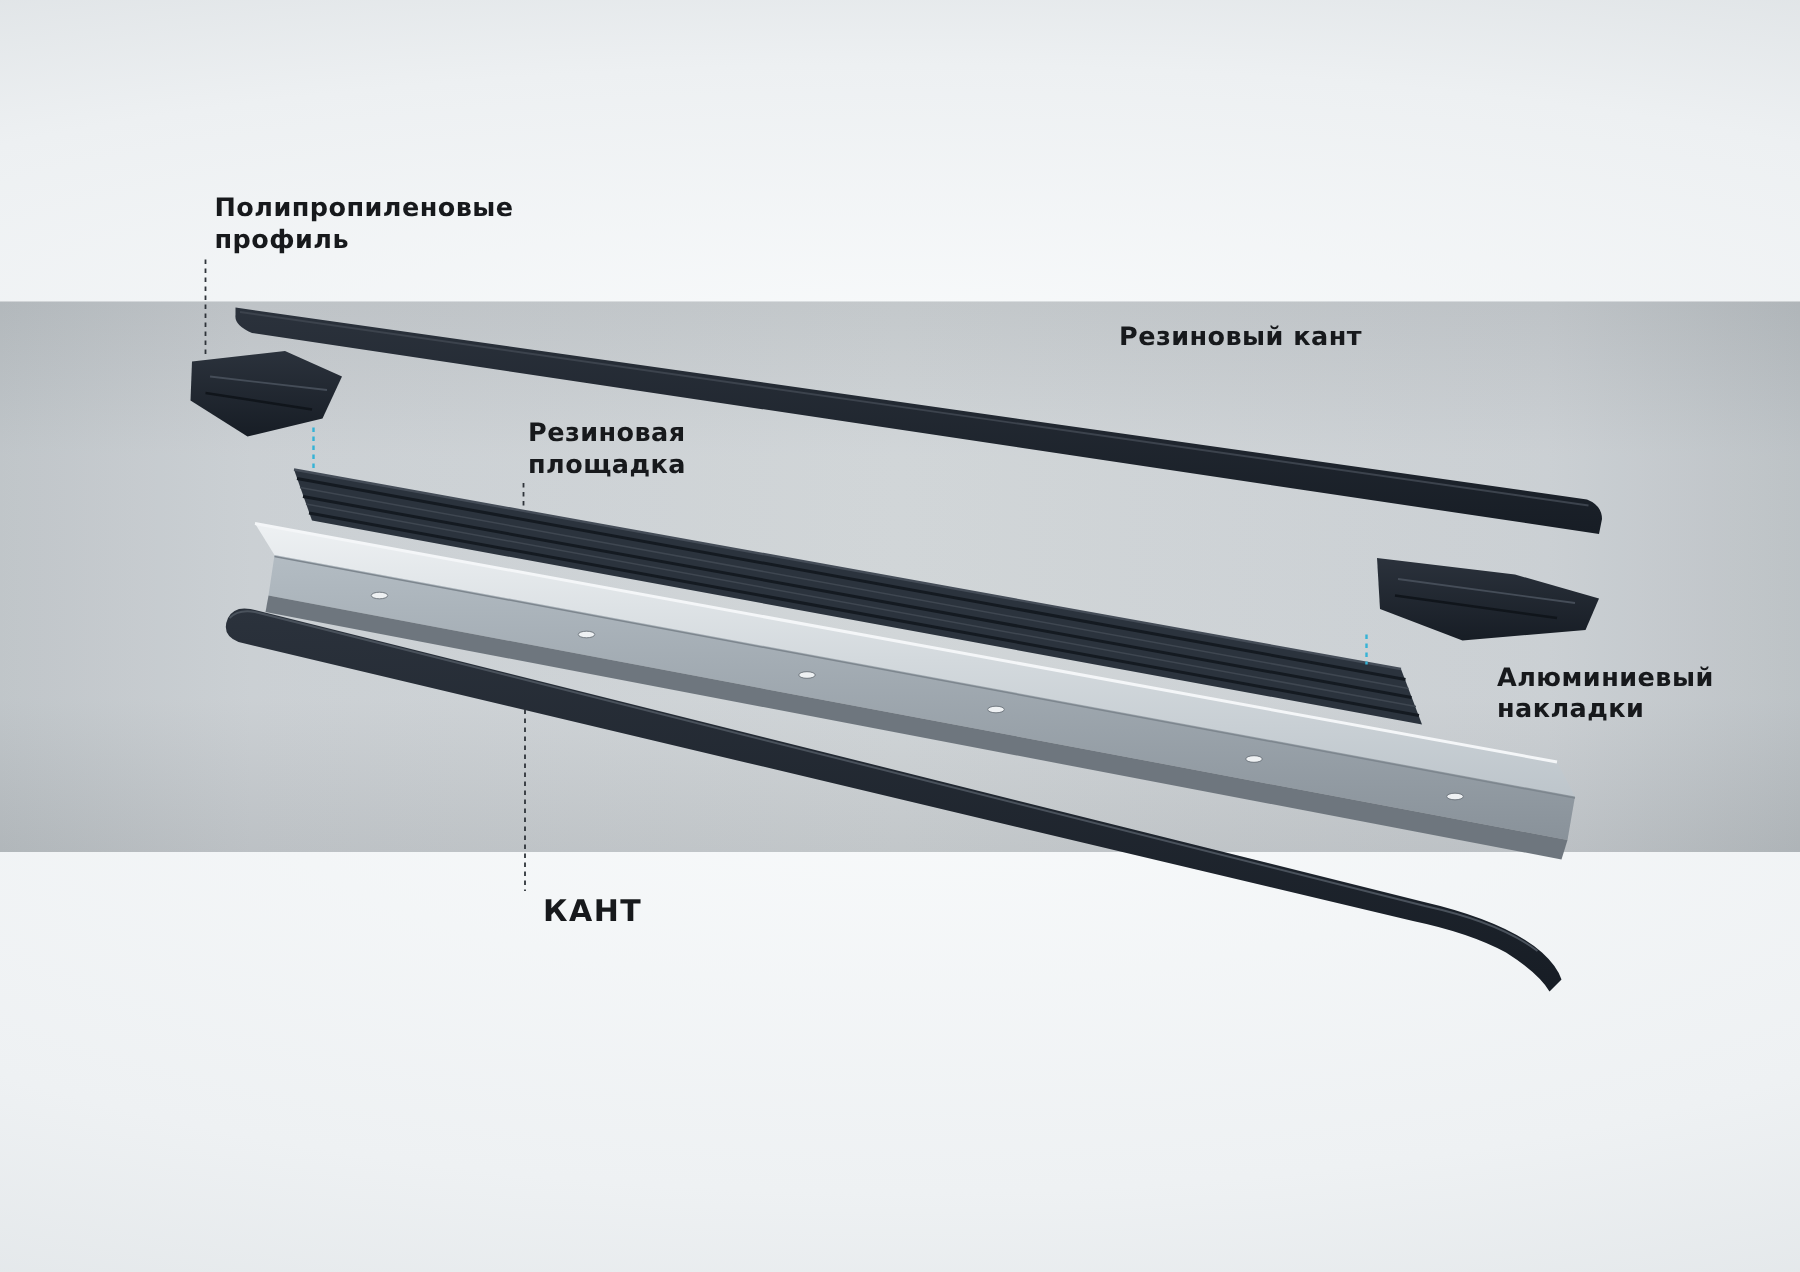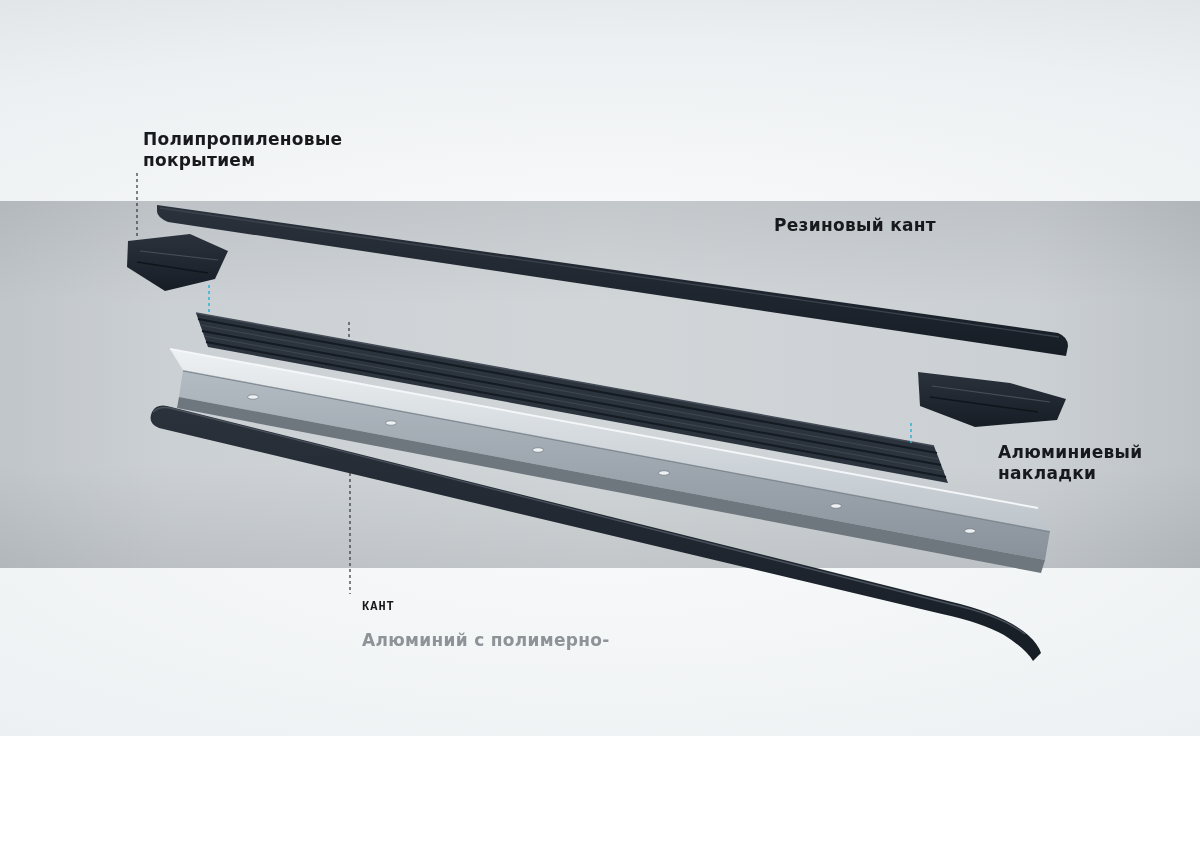--- a/index.html
+++ b/index.html
@@ -1,20 +1,20 @@
 <!DOCTYPE html>
 <html><head>
 <meta charset="utf-8">
 <style>
   * { box-sizing: border-box; }
   html, body { margin: 0; padding: 0; }
   .stage {
     position: relative;
     width: 1200px;
-    height: 736px;
+    height: 848px;
     overflow: hidden;
     font-family: "DejaVu Sans", "Liberation Sans", sans-serif;
     background: #eef1f2;
   }
   .bg-top {
     position: absolute; left: 0; top: 0; width: 100%; height: 201px;
     background: radial-gradient(130% 170% at 50% 115%, #f8fafb 0%, #edf0f2 55%, #d6dbde 100%);
   }
   .band {
     position: absolute; left: 0; top: 201px; width: 100%; height: 367px;
@@ -31,21 +31,21 @@
   .label {
     position: absolute;
     font-weight: bold;
     font-size: 17px;
     line-height: 21px;
     color: #17191c;
     letter-spacing: 0.3px;
     white-space: nowrap;
   }
   .label .ln { display: block; }
-  .kant-title { display: block; font-size: 12px; letter-spacing: 1px; margin-bottom: 12px; font-family: Liberation Mono, monospace; }
+  .kant-title { display: block; font-size: 20px; letter-spacing: 1px; margin-bottom: 2px; }
   .subtitle { color: #8e9398; }
 
   .dash-dark { stroke: #2f343a; stroke-width: 1.2; stroke-dasharray: 3 3; }
   .dash-cyan { stroke: #35b3d6; stroke-width: 1.6; stroke-dasharray: 3 3; }
 </style>
 </head>
 <body>
 
 <div class="stage">
   <div class="bg-top"></div>
@@ -105,30 +105,33 @@
 
     <line class="dash-dark" x1="137" y1="173" x2="137" y2="238"></line>
     <line class="dash-dark" x1="349" y1="322" x2="349" y2="339"></line>
     <line class="dash-dark" x1="350" y1="473" x2="350" y2="594"></line>
     <line class="dash-cyan" x1="209" y1="285" x2="209" y2="313"></line>
     <line class="dash-cyan" x1="911" y1="423" x2="911" y2="443"></line>
   </svg>
 
   <div class="label" style="left:143px; top:129px">
     <span class="ln">Полипропиленовые</span>
-    <span class="ln">покрытием</span>
+    <span class="ln">профиль</span>
   </div>
 
-  <div class="label" style="left:774px; top:215px">
+  <div class="label" style="left:746px; top:215px">
     <span class="ln">Резиновый кант</span>
   </div>
 
+  <div class="label" style="left:352px; top:279px">
+    <span class="ln">Резиновая</span>
+    <span class="ln">площадка</span>
+  </div>
 
   <div class="label" style="left:998px; top:442px">
     <span class="ln">Алюминиевый</span>
     <span class="ln">накладки</span>
   </div>
 
   <div class="label" style="left:362px; top:597px">
     <span class="kant-title">КАНТ</span>
-    <span class="ln subtitle">Алюминий с полимерно-</span>
   </div>
 </div>
 
 </body></html>

